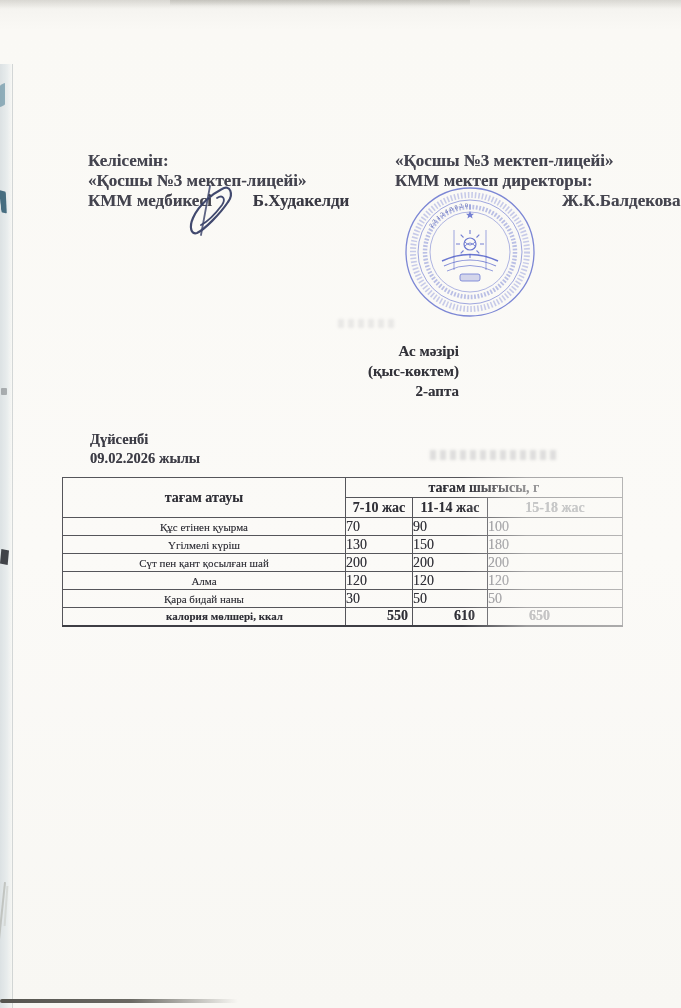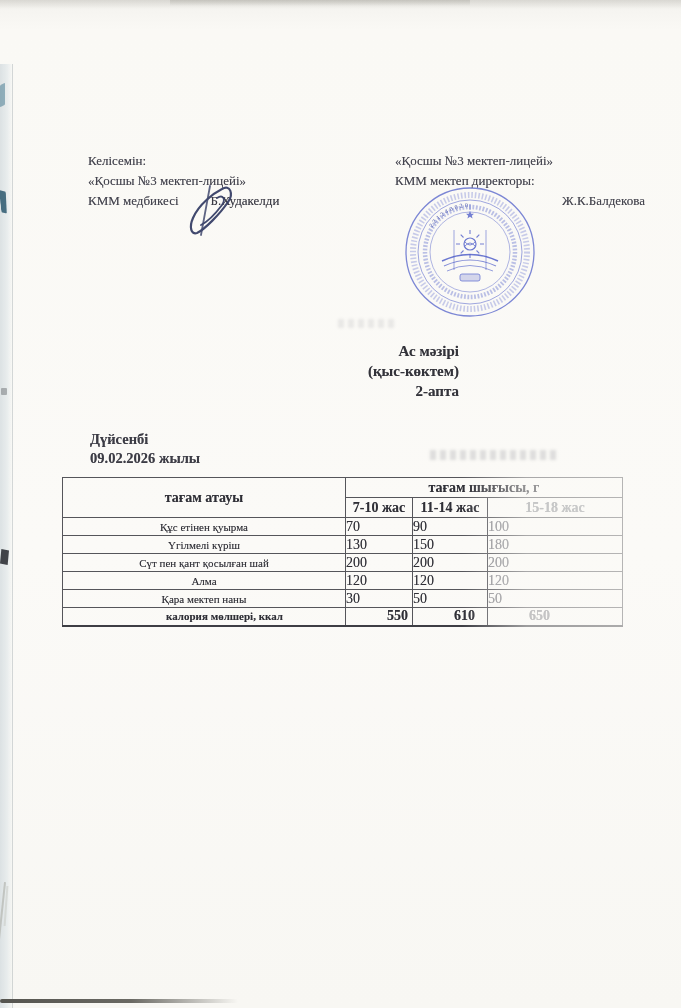--- a/index.html
+++ b/index.html
@@ -27,25 +27,25 @@
     clip-path:polygon(15% 0,100% 10%,85% 100%,0 90%);}
   .mark-e1{position:absolute;left:1px;top:882px;width:2px;height:58px;background:#b9bcb6;transform:rotate(6deg);opacity:.8;}
   .mark-e2{position:absolute;left:5px;top:886px;width:2px;height:40px;background:#c6c8c2;transform:rotate(4deg);opacity:.5;}
   .bottom-line{position:absolute;left:0;top:999px;width:238px;height:4px;border-radius:2px;
     background:linear-gradient(to right,#55544f 0%,#6a6963 55%,rgba(120,118,112,0) 100%);}
   .ghost{position:absolute;pointer-events:none;filter:blur(1.4px);
     background:repeating-linear-gradient(90deg,rgba(120,120,128,.5) 0 6px,rgba(120,120,128,0) 6px 10px);}
   .ghost1{left:338px;top:319px;width:58px;height:9px;opacity:.28;}
   .ghost2{left:430px;top:450px;width:128px;height:10px;opacity:.45;}
   
-  .approve{position:absolute;top:151px;font-weight:normal;font-size:13px;line-height:20px;
+  .approve{position:absolute;top:151px;font-weight:bold;font-size:17px;line-height:20px;
     color:#44444f;z-index:2;white-space:nowrap;}
   .approve-left{left:88px;}
   .approve-right{left:395px;}
-  .approver-name{margin-left:32px;color:#393943;}
+  .approver-name{margin-left:41px;color:#393943;}
   .approver-name-r{display:block;margin-left:123px;color:#45454f;padding-left:44px;}
   .sig{position:absolute;left:188px;top:184px;z-index:3;}
   .stamp{position:absolute;left:402px;top:184px;z-index:1;opacity:.92;}
   
   .title{position:absolute;left:259px;top:341px;width:200px;text-align:right;
     font-weight:bold;font-size:15px;line-height:20px;color:#33333a;}
   
   .date-block{position:absolute;left:90px;top:430px;font-weight:bold;font-size:14.5px;
     line-height:19px;color:#3c3c45;}
   
@@ -184,21 +184,21 @@
             <td class="num-cell">200</td>
             <td class="num-cell faded">200</td>
           </tr>
           <tr>
             <td class="name-cell">Алма</td>
             <td class="num-cell">120</td>
             <td class="num-cell">120</td>
             <td class="num-cell faded">120</td>
           </tr>
           <tr>
-            <td class="name-cell">Қара мектеп наны</td>
+            <td class="name-cell">Қара бидай наны</td>
             <td class="num-cell">30</td>
             <td class="num-cell">50</td>
             <td class="num-cell faded">50</td>
           </tr>
           <tr class="total-row">
             <td class="name-cell">калория мөлшері, ккал</td>
             <td class="num-cell">550</td>
             <td class="num-cell">610</td>
             <td class="num-cell faded">650</td>
           </tr>

